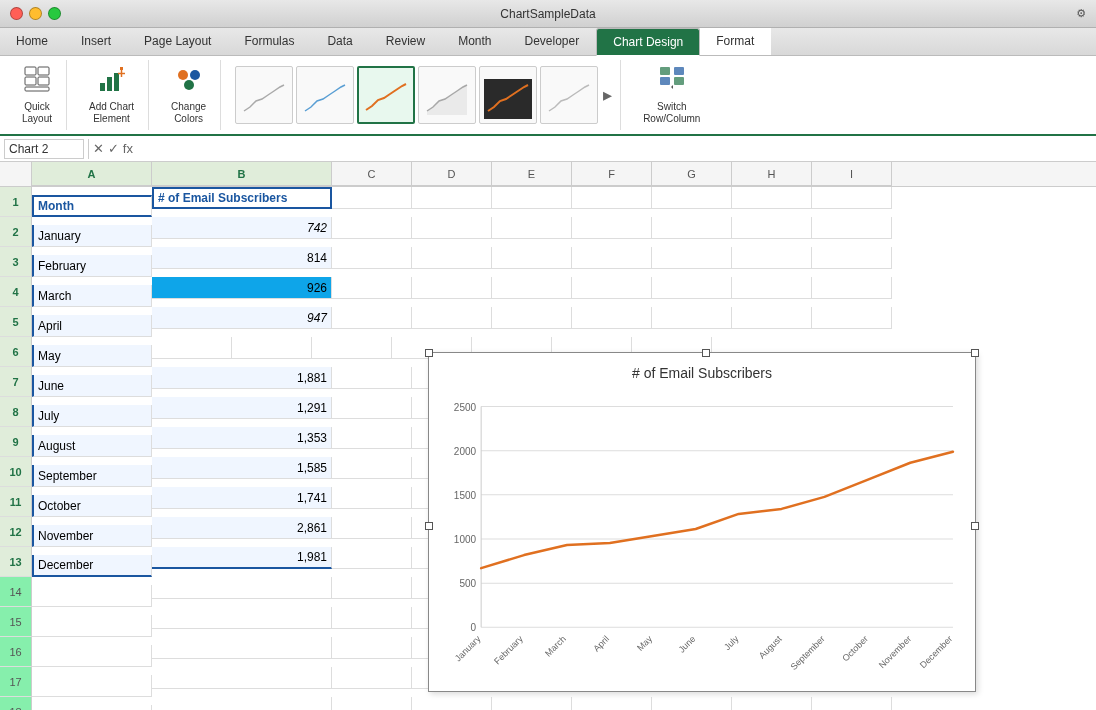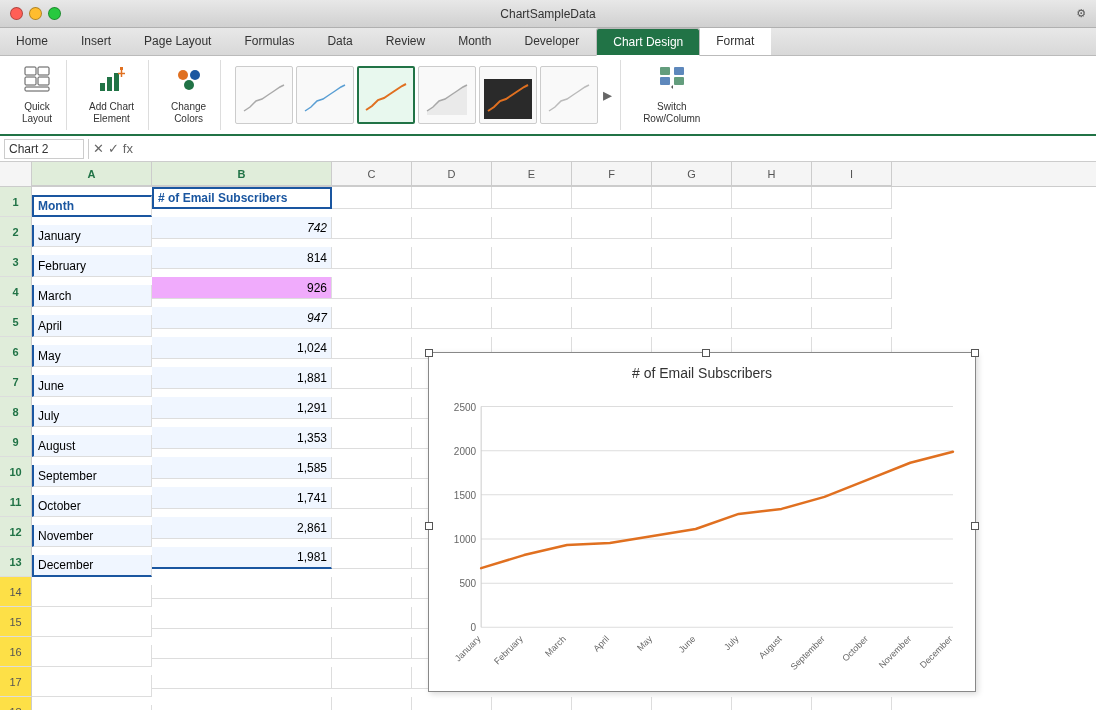--- a/index.html
+++ b/index.html
@@ -220,21 +220,21 @@
       background: #f5f5f5;
       flex-shrink: 0;
     }
     .col-header.selected { background: #e0edda; color: #217346; font-weight: bold; }
 
     .row-num {
       width: 32px;
       min-width: 32px;
       border-right: 1px solid #ccc;
       border-bottom: 1px solid #ddd;
-      background: #fde047;
+      background: #86efac;
       display: flex;
       align-items: center;
       justify-content: center;
       font-size: 11px;
       color: #555;
       flex-shrink: 0;
     }
     .row-num.selected { background: #e0edda; color: #217346; font-weight: bold; }
 
     .grid-row {
@@ -499,21 +499,21 @@
           <div class="cell col-d"></div>
           <div class="cell col-e"></div>
           <div class="cell col-f"></div>
           <div class="cell col-g"></div>
           <div class="cell col-h"></div>
           <div class="cell col-i"></div>
         </div>
         <div class="grid-row">
           <div class="row-num selected">4</div>
           <div class="cell col-a" style="background: rgb(240, 246, 255); border-left: 2px solid rgb(26, 86, 160);">March</div>
-          <div class="cell col-b" style="background: #f0abfc;">926</div>
+          <div class="cell col-b" style="background: #0ea5e9;">926</div>
           <div class="cell col-c"></div>
           <div class="cell col-d"></div>
           <div class="cell col-e"></div>
           <div class="cell col-f"></div>
           <div class="cell col-g"></div>
           <div class="cell col-h"></div>
           <div class="cell col-i"></div>
         </div>
         <div class="grid-row">
           <div class="row-num selected">5</div>
@@ -523,21 +523,20 @@
           <div class="cell col-d"></div>
           <div class="cell col-e"></div>
           <div class="cell col-f"></div>
           <div class="cell col-g"></div>
           <div class="cell col-h"></div>
           <div class="cell col-i"></div>
         </div>
         <div class="grid-row">
           <div class="row-num selected">6</div>
           <div class="cell col-a" style="background: rgb(240, 246, 255); border-left: 2px solid rgb(26, 86, 160);">May</div>
-          <div class="cell col-b" style="background: rgb(240, 246, 255);">1,024</div>
           <div class="cell col-c"></div>
           <div class="cell col-d"></div>
           <div class="cell col-e"></div>
           <div class="cell col-f"></div>
           <div class="cell col-g"></div>
           <div class="cell col-h"></div>
           <div class="cell col-i"></div>
         </div>
         <div class="grid-row">
           <div class="row-num selected">7</div>

